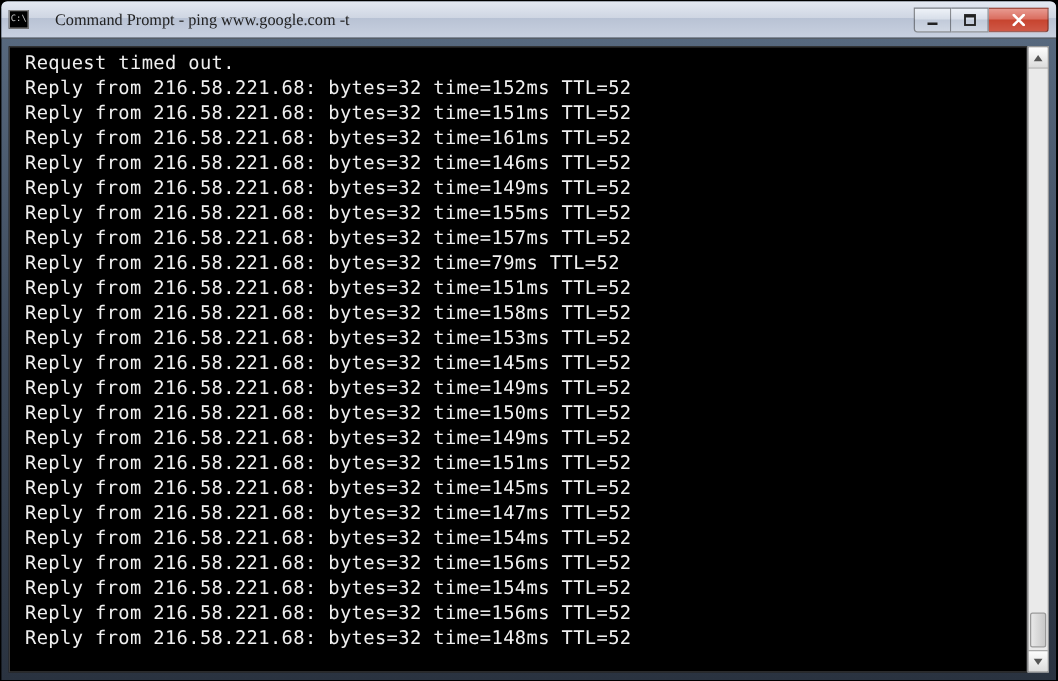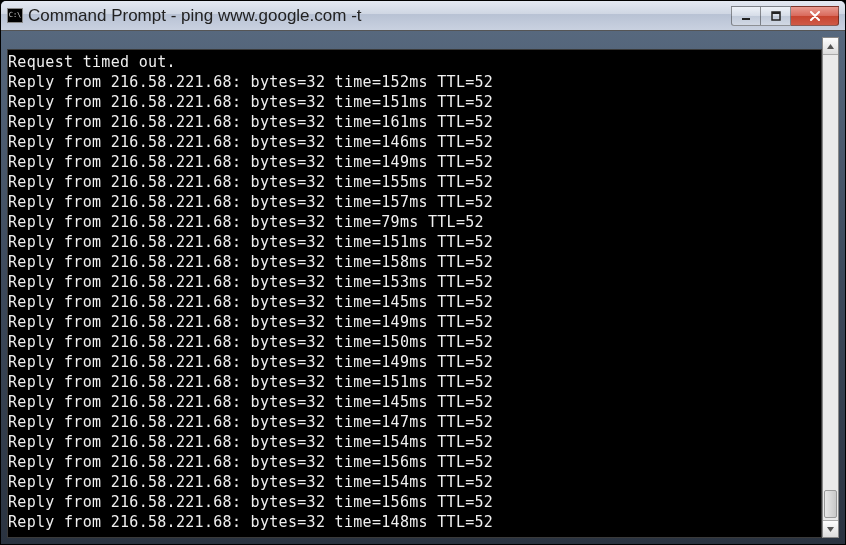--- a/index.html
+++ b/index.html
@@ -42,25 +42,26 @@
       align-items: center;
       justify-content: center;
       font-size: 7px;
       color: #ccc;
       font-family: monospace;
       margin-right: 5px;
       line-height: 1;
     }
     .titlebar-text {
       flex: 1;
-      font-family: Liberation Sans, sans-serif;
-      font-size: 17px;
+      font-family: Liberation Serif, serif;
+      font-size: 13px;
       color: #222;
       white-space: nowrap;
       overflow: hidden;
+      margin-left: 16px;
     }
     .window-controls {
       display: flex;
       gap: 0;
     }
     .win-btn {
       width: 30px;
       height: 20px;
       border: 1px solid rgba(0,0,0,0.4);
       display: flex;
@@ -84,26 +85,25 @@
       padding: 6px;
       min-height: 0;
     }
     .console {
       flex: 1;
       background: #000;
       color: #f0f0f0;
       font-family: "Consolas", "Lucida Console", monospace;
       font-size: 15px;
       line-height: 20px;
-      padding: 2px 0;
+      padding: 2px 12px;
       overflow: hidden;
       border: 1px solid #3a3a3a;
       white-space: pre;
       letter-spacing: 0.3px;
-      margin-top: 12px;
     }
     .scrollbar {
       width: 17px;
       background: #f0f0f0;
       border: 1px solid #888;
       display: flex;
       flex-direction: column;
     }
     .scroll-btn {
       height: 17px;

